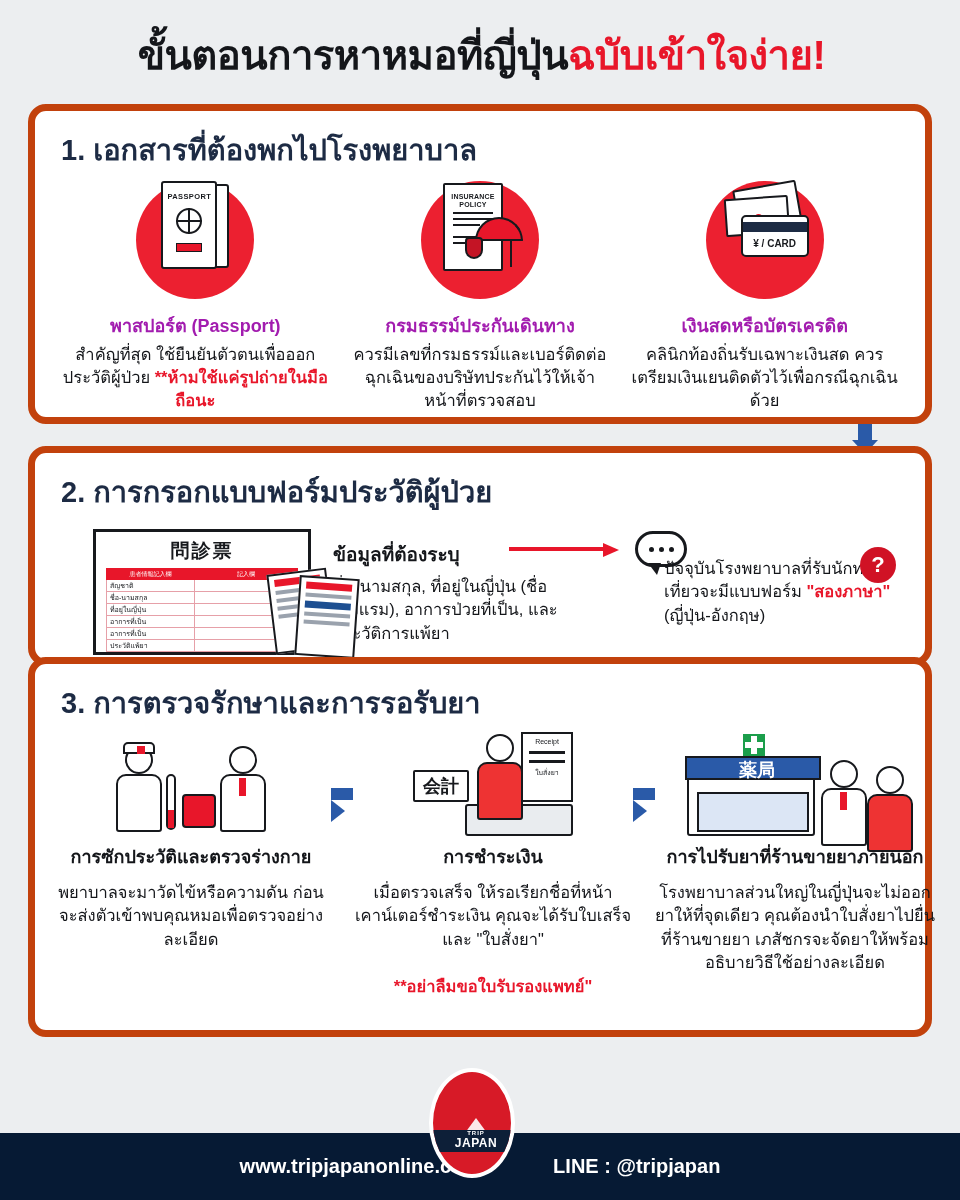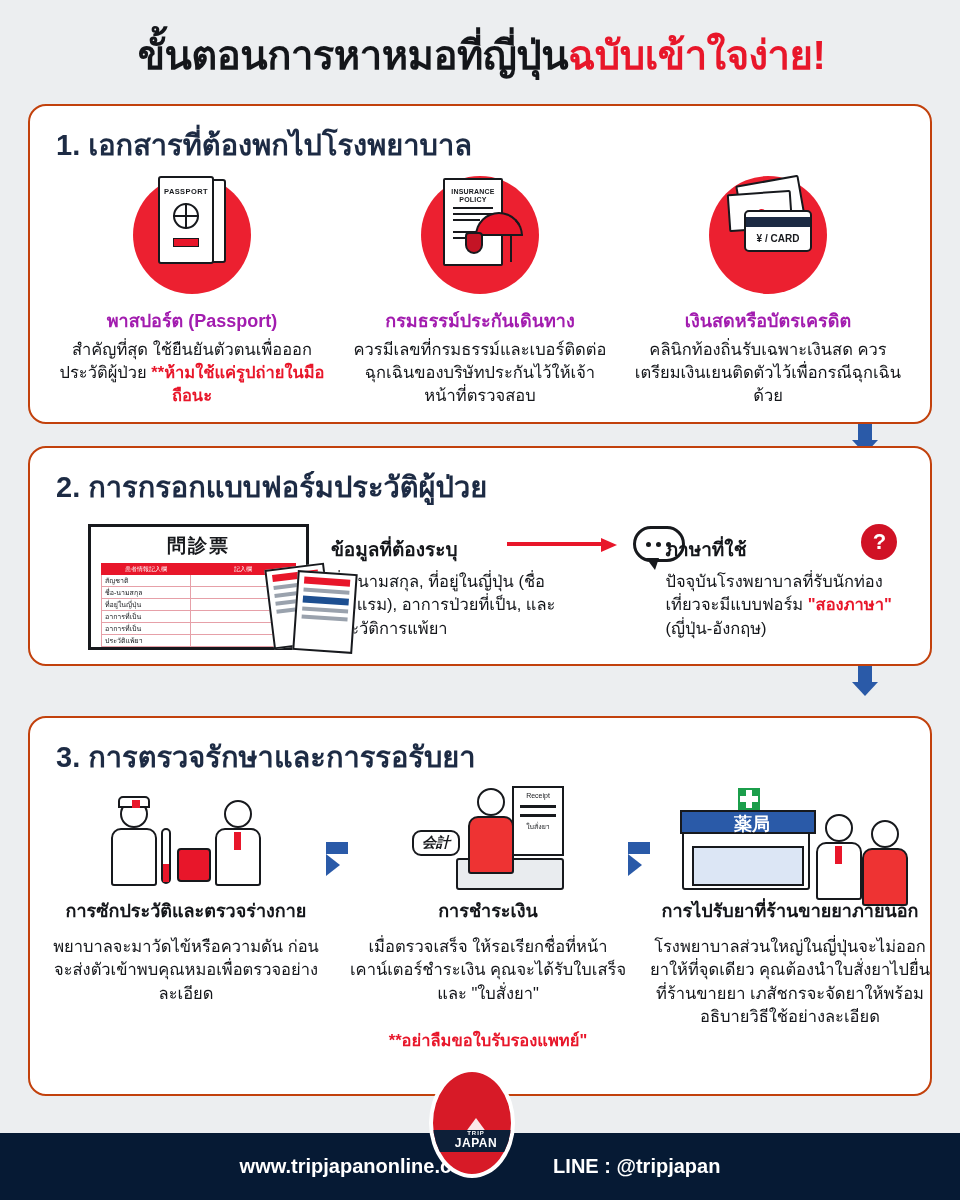--- a/index.html
+++ b/index.html
@@ -19,26 +19,26 @@
   }
   .title-text { font-size: 40px; font-weight: bold; letter-spacing: -0.5px; white-space: nowrap; }
   .title-black { color: #14161a; }
   .title-red { color: #e8162a; }
 
   
   .card {
     position: absolute;
     left: 28px; width: 904px;
     background: #ffffff;
-    border: 2px solid #c2410c;
+    border: 7px solid #c2410c;
     border-radius: 18px;
   }
   #card1 { top: 104px;  height: 320px; }
   #card2 { top: 446px;  height: 220px; }
-  #card3 { top: 716px;  height: 380px; }
+  #card3 { top: 657px;  height: 380px; }
 
   .section-head {
     font-size: 29px; font-weight: bold; color: #1d2b44;
     padding: 16px 0 0 26px;
   }
 
   
   .down-arrow { position: absolute; left: 852px; width: 26px; }
   .down-arrow .stem { width: 14px; height: 16px; background: #2a5aa8; margin-left: 6px; }
   .down-arrow .head {
@@ -151,21 +151,21 @@
   .person .body { position:absolute; left:4px; top:30px; width:46px; height:58px; background:#fff; border:2.5px solid #17191d; border-radius:10px 10px 3px 3px; }
   .person .tie { position:absolute; left:23px; top:34px; width:7px; height:18px; background:#e8162a; }
   .person .cap { position:absolute; left:11px; top:-2px; width:32px; height:12px; background:#fff; border:2.5px solid #17191d; border-radius:5px 5px 0 0; }
   .person .cap:after { content:""; position:absolute; left:12px; top:2px; width:8px; height:8px; background:#e8162a; }
   .person.red .body { background:#e33; border-color:#17191d; }
 
   .thermo { width:10px; height:56px; background:#fff; border:2.5px solid #17191d; border-radius:5px; margin:0 6px 6px 0; position:relative; }
   .thermo:after { content:""; position:absolute; left:0px; bottom:0; width:6px; height:18px; background:#e8162a; }
   .bp { width:34px; height:34px; background:#e8162a; border:2.5px solid #17191d; border-radius:4px; margin-bottom:8px; }
 
-  .sign { padding:2px 8px; border:2.5px solid #17191d; background:#fff; font-size:14px; font-weight:bold; color:#17191d; border-radius:9px;font-style:italic; }
+  .sign { padding:2px 8px; border:2.5px solid #17191d; background:#fff; font-size:18px; font-weight:bold; color:#17191d; border-radius:2px; }
   .counter { width:108px; height:34px; background:#e9ecef; border:2.5px solid #17191d; border-radius:3px; }
   .receipt { width:52px; height:70px; background:#fff; border:2.5px solid #17191d; position:relative; }
   .receipt .rl { height:3px; background:#17191d; margin:6px 6px 0 6px; }
   .receipt .lbl { font-size:7px; text-align:center; color:#17191d; margin-top:4px; }
 
   .pharmacy { width:128px; height:80px; background:#fff; border:2.5px solid #17191d; border-radius:3px; position:relative; }
   .pharmacy .roof { position:absolute; left:-4px; top:-2px; width:136px; height:24px; background:#2a5aa8; border:2.5px solid #17191d; }
   .pharmacy .kanji { position:absolute; left:0; top:0; width:136px; color:#fff; font-size:18px; font-weight:bold; text-align:center; line-height:24px; }
   .pharmacy .cross { position:absolute; left:54px; top:-24px; width:22px; height:22px; background:#1b9e4b; }
   .pharmacy .cross:before { content:""; position:absolute; left:8px; top:2px; width:6px; height:18px; background:#fff; }
@@ -326,21 +326,20 @@
               <div class="bar r"></div>
               <div class="bar"></div>
               <div class="bar b"></div>
               <div class="bar"></div>
               <div class="bar"></div>
             </div>
         </div>
       </div>
 
       <div class="s2-right">
-        <div class="blk-title">ภาษาที่ใช้</div>
         <div class="q-badge">?</div>
         <div class="blk-body"><span>ปัจจุบันโรงพยาบาลที่รับนักท่องเที่ยวจะมีแบบฟอร์ม </span><span class="hl-red">"สองภาษา"</span><span> (ญี่ปุ่น-อังกฤษ)</span></div>
       </div>
 
     </div>
   </div>
 
   <div class="down-arrow" id="arrow2">
     <div class="stem"></div>
       <div class="head"></div>

